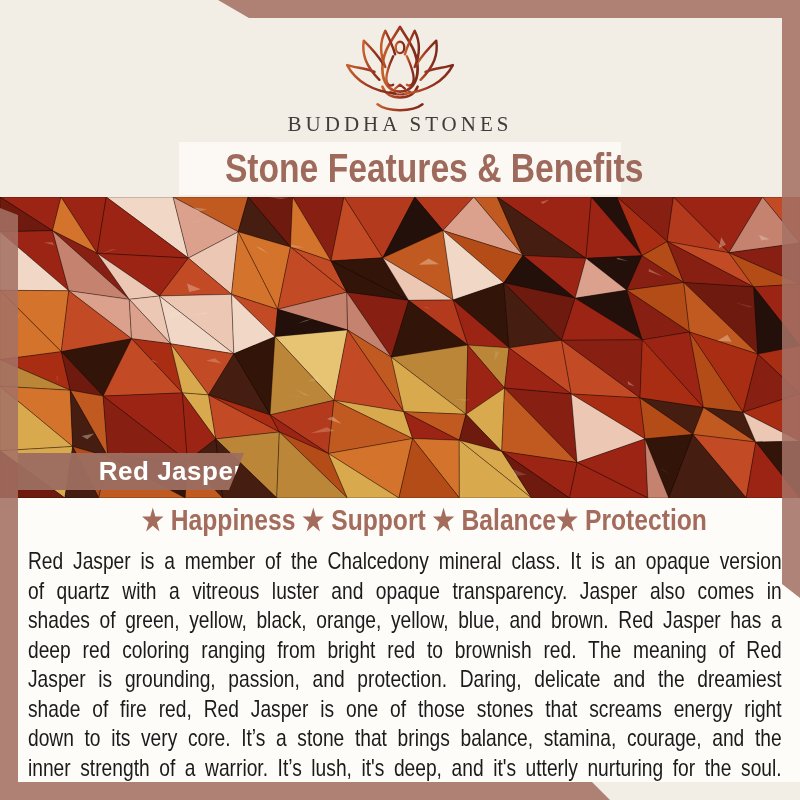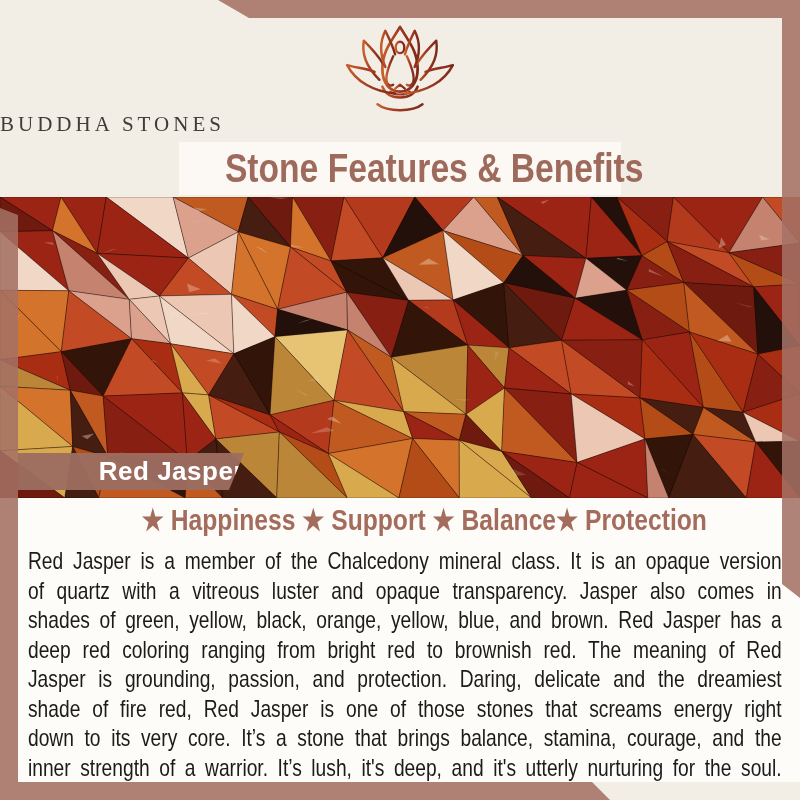--- a/index.html
+++ b/index.html
@@ -6,21 +6,21 @@
   .canvas{position:relative;width:800px;height:800px;margin:0 auto;background:#f3eee5;
           overflow:hidden;font-family:"Liberation Sans",sans-serif;}
 
   
   .ribbon{position:absolute;inset:0;background:rgba(164,112,100,0.87);pointer-events:none;z-index:6;}
   .ribbon.top-right{clip-path:polygon(218px 0,800px 0,800px 598px,782px 584px,782px 18px,249px 18px);}
   .ribbon.left-bottom{clip-path:polygon(0 208px,18px 215px,18px 782px,592px 782px,610px 800px,0 800px);}
 
   
   .logo{position:absolute;top:22px;left:50%;transform:translateX(-50%);z-index:2;}
-  .brand-name{position:absolute;top:112px;left:0;width:100%;text-align:left;z-index:2;
+  .brand-name{position:absolute;top:112px;left:0;width:100%;text-align:center;z-index:2;
       font-family:"Liberation Serif",serif;font-size:21px;letter-spacing:4px;color:#3f3c39;}
   .banner{position:absolute;top:142px;left:50%;transform:translateX(-50%);width:442px;height:53px;
       background:#fcf9f4;z-index:2;text-align:center;}
   .banner-title{display:inline-block;line-height:53px;font-size:41px;font-weight:bold;color:#9d6a5c;
       white-space:nowrap;transform:scaleX(0.82);transform-origin:center;}
 
   
   .photo{position:absolute;left:0;top:197px;width:800px;height:301px;z-index:1;background:#2e110a;}
   .photo svg{display:block;width:100%;height:100%;}
   .photo-label{position:absolute;left:18px;top:453px;width:226px;height:37px;z-index:3;

